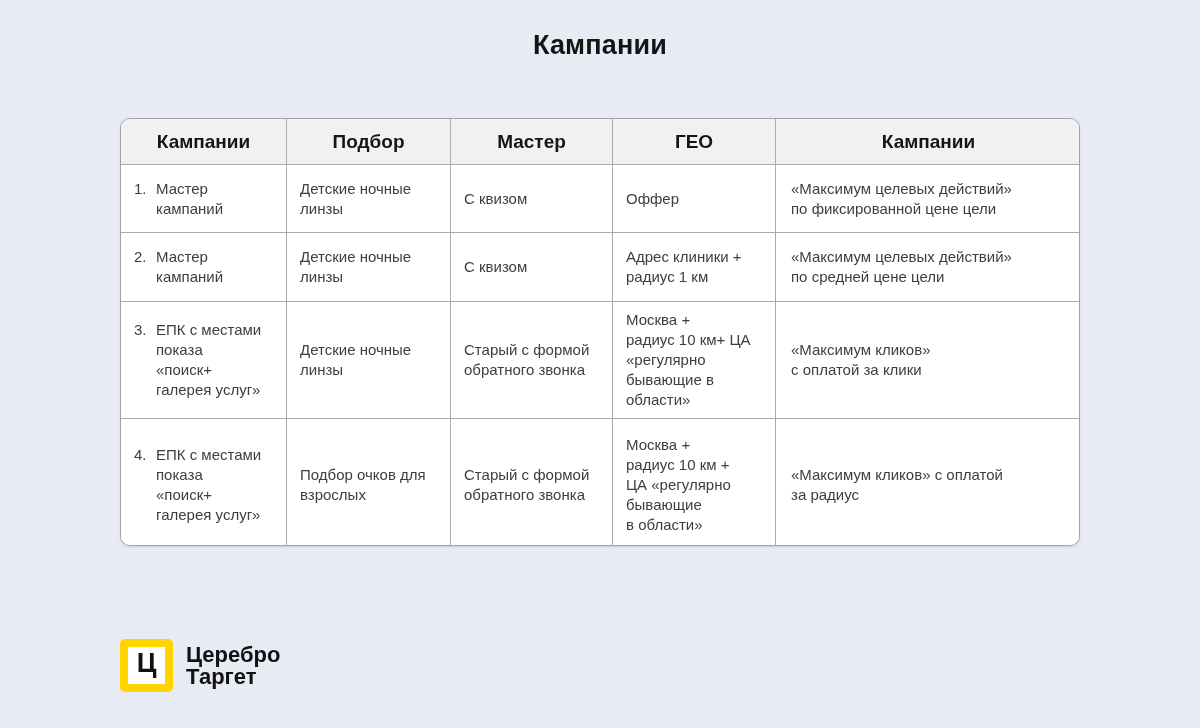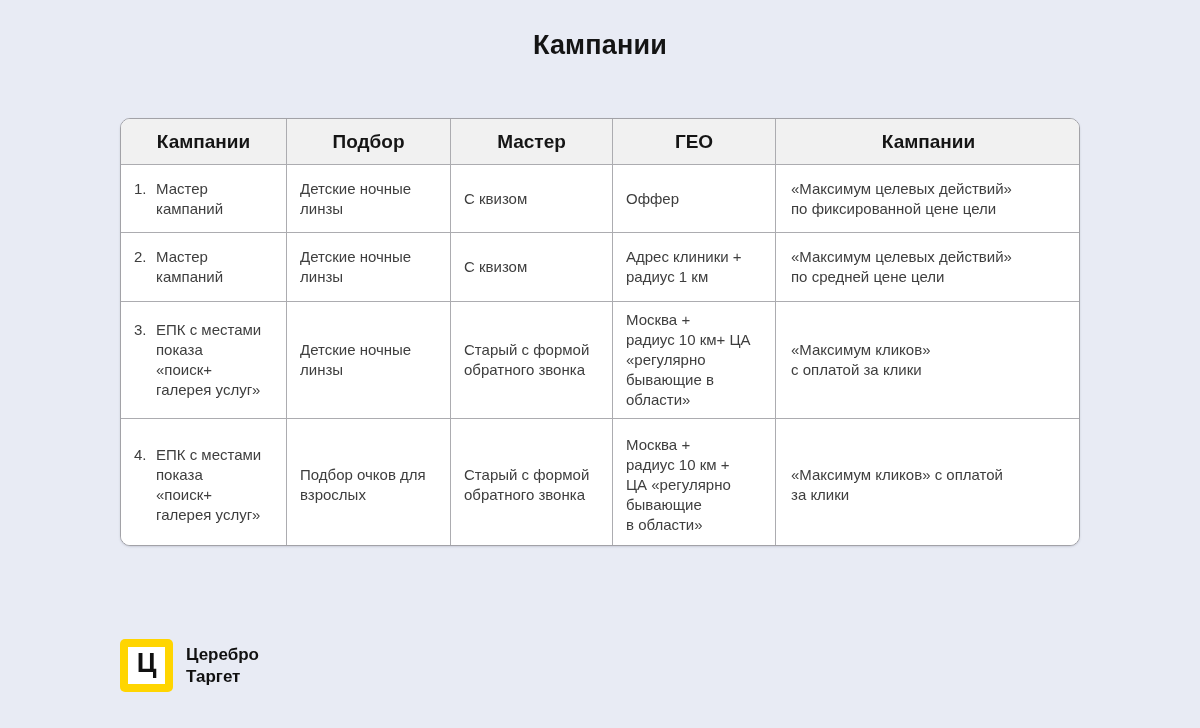--- a/index.html
+++ b/index.html
@@ -95,21 +95,21 @@
   }
   .logo-letter {
     font-size: 27px;
     font-weight: bold;
     color: #111111;
     line-height: 1;
     transform: translateY(-2px);
   }
   .logo-text {
     margin-left: 13px;
-    font-size: 17px;
+    font-size: 22px;
     font-weight: bold;
     line-height: 22px;
     color: #111111;
     white-space: pre-line;
   }
 </style>
 </head>
 <body>
 
 <div class="slide">
@@ -201,21 +201,21 @@
           <td class="pre">Подбор очков для
 взрослых</td>
           <td class="pre">Старый с формой
 обратного звонка</td>
           <td class="pre">Москва +
 радиус 10 км +
 ЦА «регулярно
 бывающие
 в области»</td>
           <td class="pre strategy-cell">«Максимум кликов» с оплатой
-за клики</td>
+за радиус</td>
         </tr>
       </tbody>
     </table>
   </div>
 
   <div class="logo">
     <div class="logo-mark">
       <div class="logo-mark-inner">
         <span class="logo-letter">Ц</span>
       </div>

